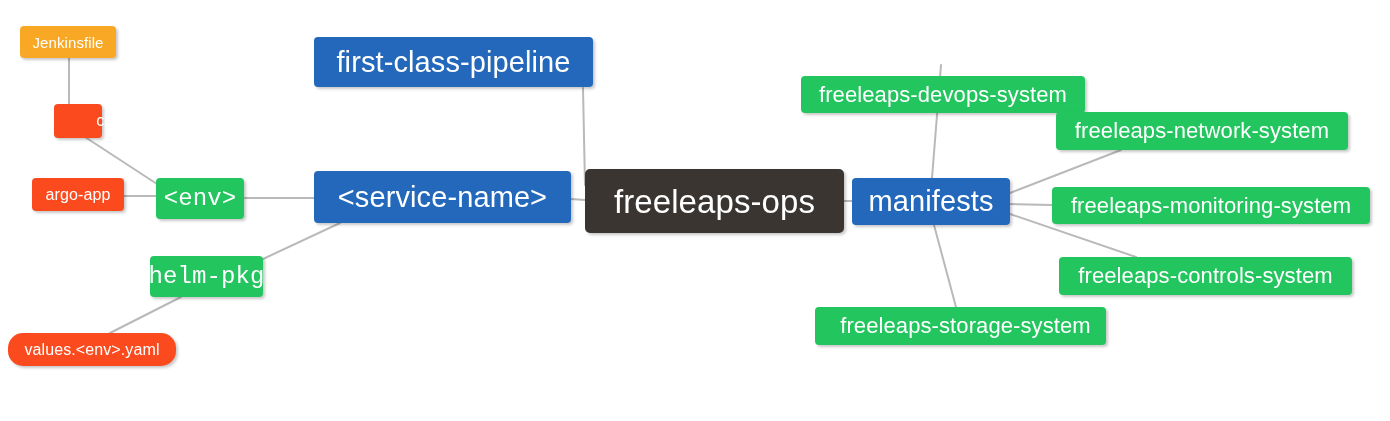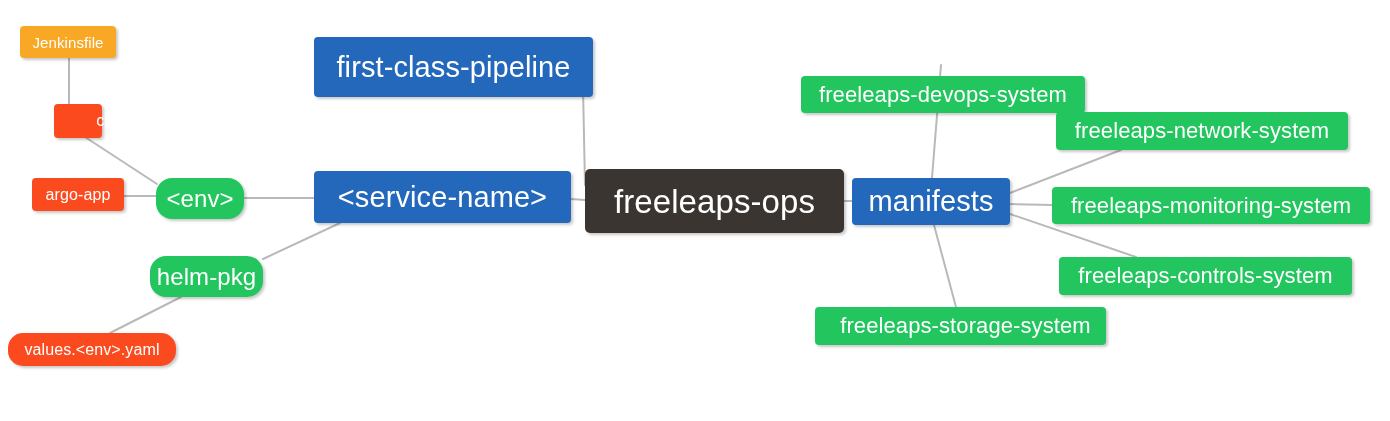--- a/index.html
+++ b/index.html
@@ -41,21 +41,21 @@
     box-shadow: 2px 2px 3px rgba(0,0,0,0.22);
     user-select: none;
   }
   .node-label {
     display: block;
     white-space: nowrap;
   }
   
   .tier-root   { font-size: 33px; border-radius: 5px; justify-content: center; }
   .tier-main   { font-size: 29px; border-radius: 4px; }
-  .tier-branch { font-size: 24px; border-radius: 16px; }
+  .tier-branch { font-size: 24px; border-radius: 4px; font-family: Liberation Mono, monospace; }
   .tier-leaf   { font-size: 22px; border-radius: 4px; }
   .tier-small  { font-size: 16px; border-radius: 4px; }
   .tier-tiny   { font-size: 15px; border-radius: 4px; }
 </style>
 </head>
 <body>
 
 <div id="canvas">
   <svg id="edges" viewBox="0 0 1390 421" width="1390" height="421" xmlns="http://www.w3.org/2000/svg">
       <line x1="585" y1="185" x2="583" y2="88" stroke="#b9b9b9" stroke-width="2" stroke-linecap="round"></line>
@@ -70,21 +70,21 @@
       <line x1="932" y1="178" x2="941" y2="65" stroke="#b9b9b9" stroke-width="2" stroke-linecap="round"></line>
       <line x1="1010" y1="193" x2="1121" y2="150" stroke="#b9b9b9" stroke-width="2" stroke-linecap="round"></line>
       <line x1="1010" y1="204" x2="1052" y2="205" stroke="#b9b9b9" stroke-width="2" stroke-linecap="round"></line>
       <line x1="1010" y1="214" x2="1136" y2="257" stroke="#b9b9b9" stroke-width="2" stroke-linecap="round"></line>
       <line x1="934" y1="225" x2="956" y2="307" stroke="#b9b9b9" stroke-width="2" stroke-linecap="round"></line>
     </svg>
   <div id="nodes">
       <div class="node tier-root" style="left: 585px; top: 169px; width: 259px; height: 64px; background: rgb(58, 53, 49);">
         <span class="node-label">freeleaps-ops</span>
       </div>
-      <div class="node tier-main" style="left: 314px; top: 37px; width: 279px; height: 60px; background: rgb(35, 104, 187);">
+      <div class="node tier-main" style="left: 314px; top: 37px; width: 279px; height: 50px; background: rgb(35, 104, 187);">
         <span class="node-label">first-class-pipeline</span>
       </div>
       <div class="node tier-main" style="left: 314px; top: 171px; width: 257px; height: 52px; background: rgb(35, 104, 187);">
         <span class="node-label">&lt;service-name&gt;</span>
       </div>
       <div class="node tier-main" style="left: 852px; top: 178px; width: 158px; height: 47px; background: rgb(35, 104, 187);">
         <span class="node-label">manifests</span>
       </div>
       <div class="node tier-branch" style="left: 156px; top: 178px; width: 88px; height: 41px; background: rgb(34, 197, 94);">
         <span class="node-label">&lt;env&gt;</span>

